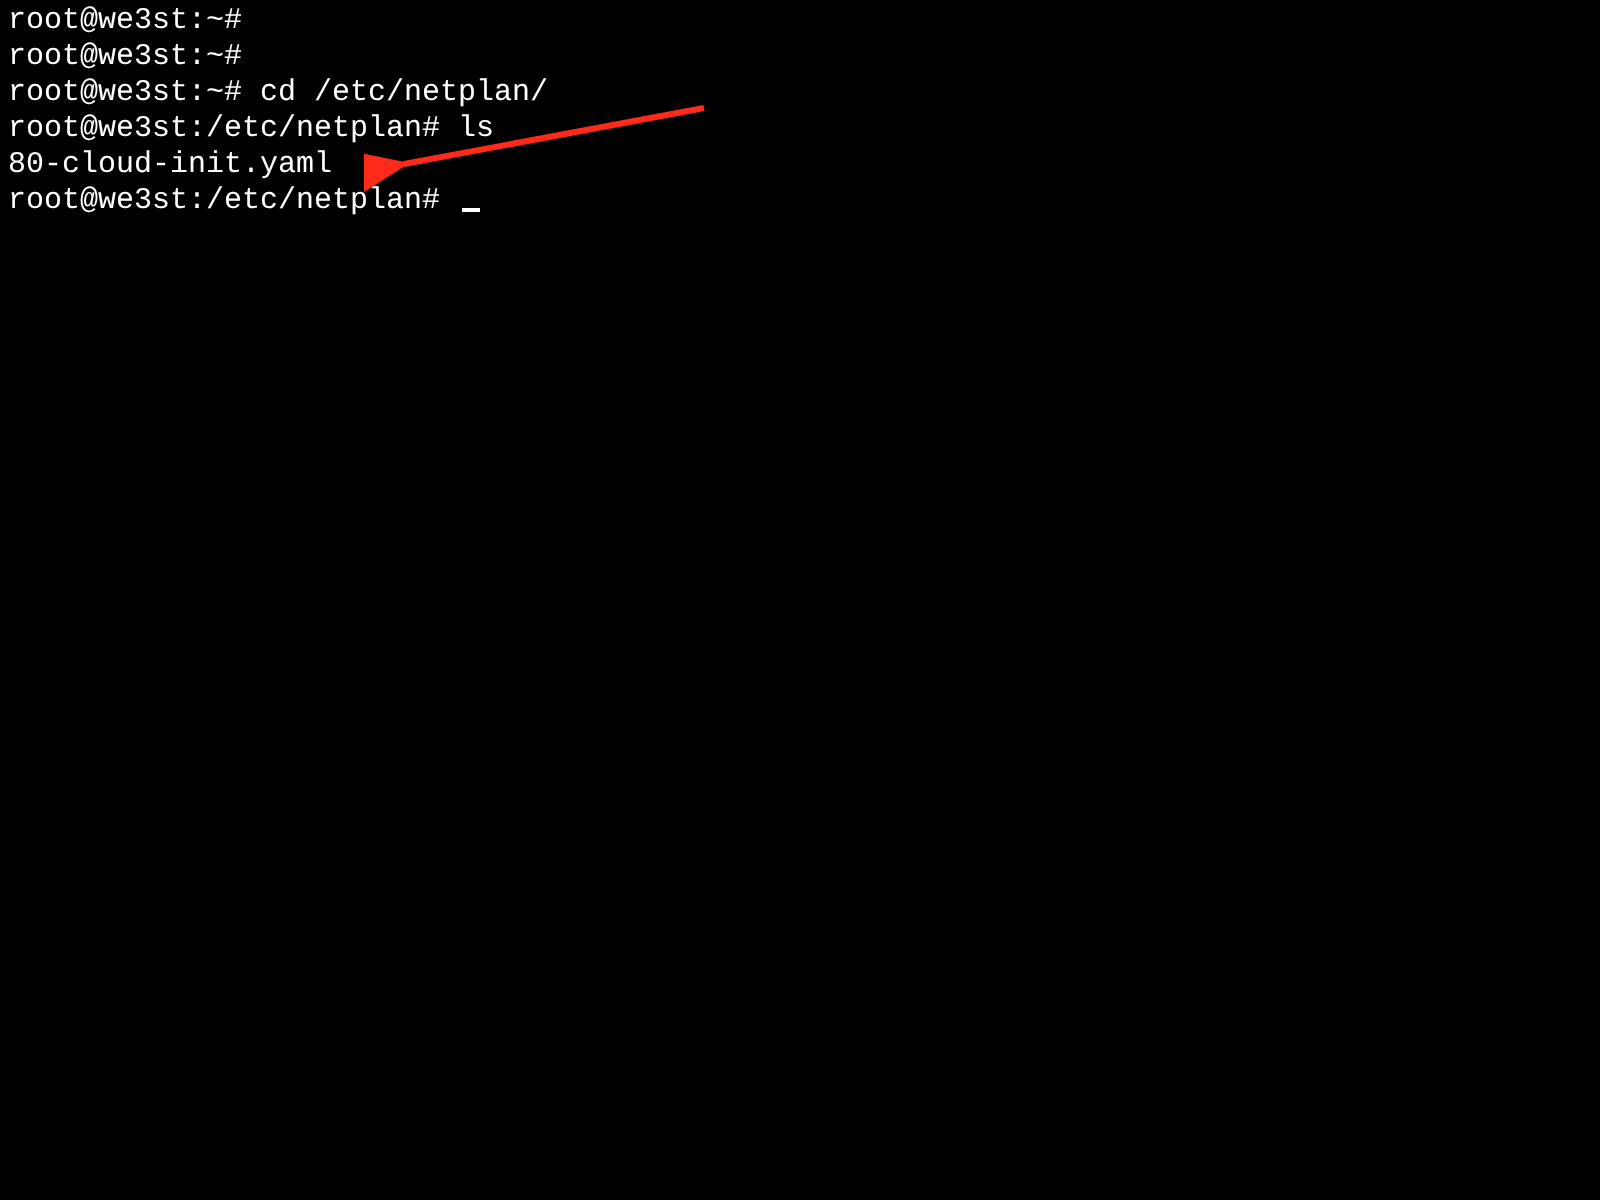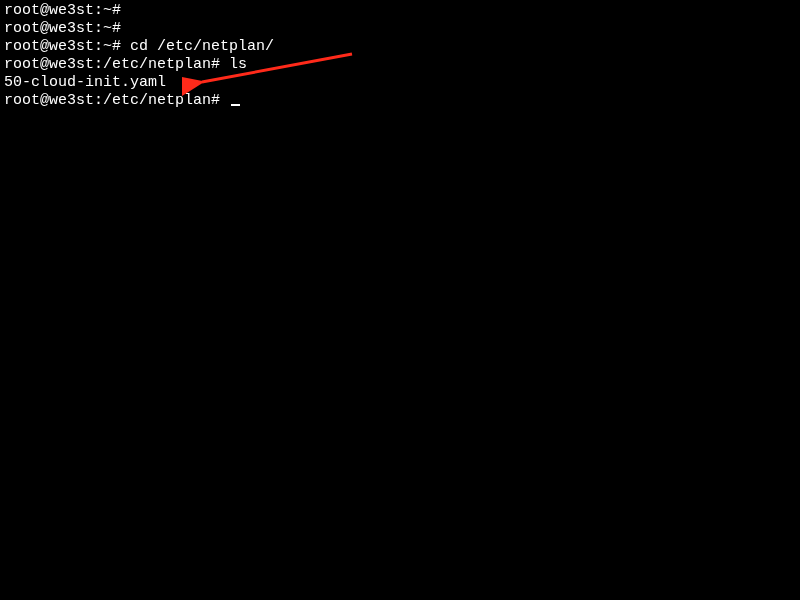--- a/index.html
+++ b/index.html
@@ -33,21 +33,21 @@
       pointer-events: none;
     }
   </style>
 </head>
 <body>
 
 <div class="line"><span>root@we3st:~#</span></div>
 <div class="line"><span>root@we3st:~#</span></div>
 <div class="line"><span>root@we3st:~# </span><span>cd /etc/netplan/</span></div>
 <div class="line"><span>root@we3st:/etc/netplan# </span><span>ls</span></div>
-<div class="line"><span>50-cloud-init.yaml</span></div>
+<div class="line"><span>80-cloud-init.yaml</span></div>
 <div class="line"><span>root@we3st:/etc/netplan# </span><span class="cursor"></span></div>
 
 <svg class="arrow" width="180" height="60">
   <defs>
     <marker id="ahead" markerWidth="10" markerHeight="8" refX="1" refY="4" orient="auto">
       <polygon points="10 0, 0 4, 10 8" fill="#ff2a1a"></polygon>
     </marker>
   </defs>
   <line x1="170" y1="6" x2="20" y2="34" stroke-width="3" marker-end="url(#ahead)" stroke="#ff2a1a"></line>
 </svg>

